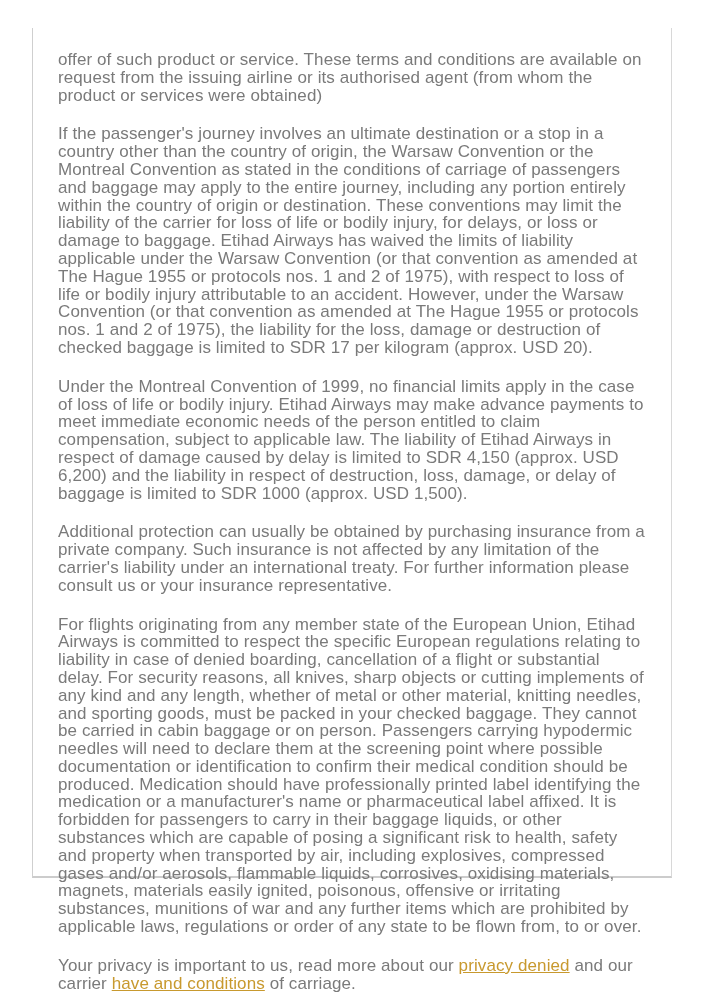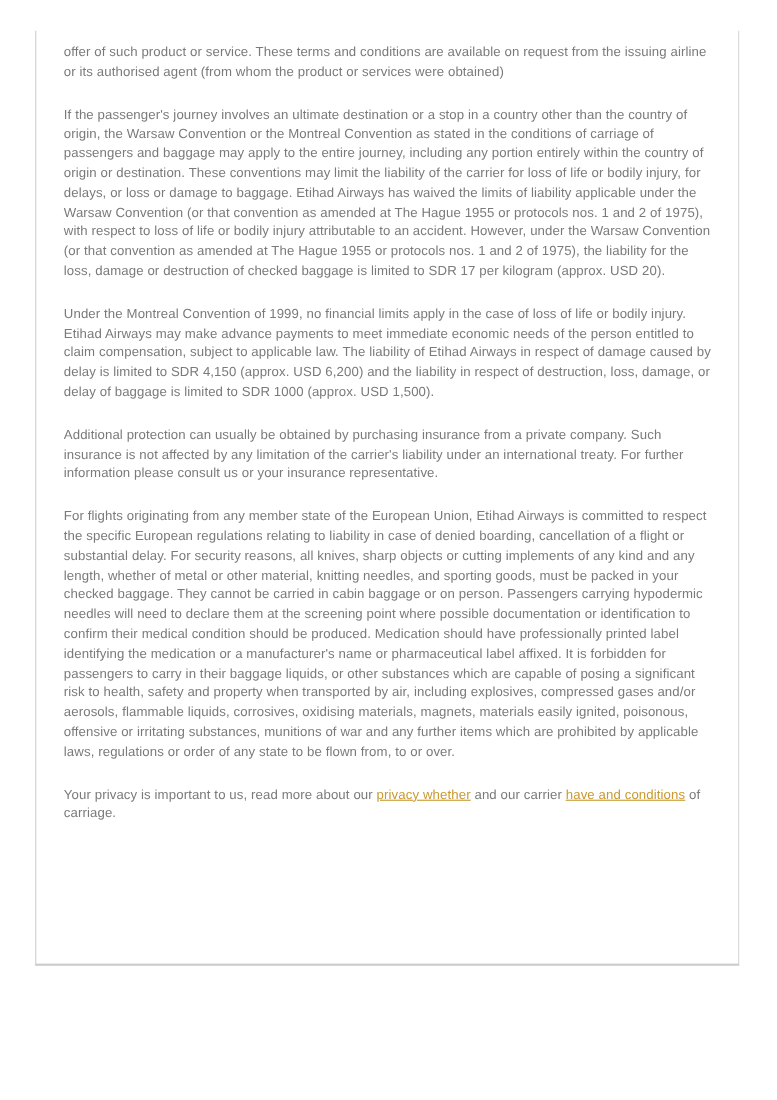--- a/index.html
+++ b/index.html
@@ -21,22 +21,22 @@
     background: #ffffff;
     border-left: 1px solid #cfcfcf;
     border-right: 1px solid #d8d8d8;
     border-bottom: 2px solid #cccccc;
     border-top: none;
   }
   .content {
     padding: 7px 24px 0 25px;
   }
   .content p {
-    margin: 4px 0 21px 0;
-    font-size: 12px;
+    margin: 16px 0 21px 0;
+    font-size: 17px;
     line-height: 17.8px;
     color: #7a7a7a;
     letter-spacing: 0.1px;
   }
   a.gold-link {
     color: #c8992e;
     text-decoration: underline;
     cursor: pointer;
   }
   a.blue-link {
@@ -61,17 +61,17 @@
 
     <p>If the passenger's journey involves an ultimate destination or a stop in a country other than the country of origin, the Warsaw Convention or the Montreal Convention as stated in the conditions of carriage of passengers and baggage may apply to the entire journey, including any portion entirely within the country of origin or destination. These conventions may limit the liability of the carrier for loss of life or bodily injury, for delays, or loss or damage to baggage. Etihad Airways has waived the limits of liability applicable under the Warsaw Convention (or that convention as amended at The Hague 1955 or protocols nos. 1 and 2 of 1975), with respect to loss of life or bodily injury attributable to an accident. However, under the Warsaw Convention (or that convention as amended at The Hague 1955 or protocols nos. 1 and 2 of 1975), the liability for the loss, damage or destruction of checked baggage is limited to SDR 17 per kilogram (approx. USD 20).</p>
 
     <p>Under the Montreal Convention of 1999, no financial limits apply in the case of loss of life or bodily injury. Etihad Airways may make advance payments to meet immediate economic needs of the person entitled to claim compensation, subject to applicable law. The liability of Etihad Airways in respect of damage caused by delay is limited to SDR 4,150 (approx. USD 6,200) and the liability in respect of destruction, loss, damage, or delay of baggage is limited to SDR 1000 (approx. USD 1,500).</p>
 
     <p>Additional protection can usually be obtained by purchasing insurance from a private company. Such insurance is not affected by any limitation of the carrier's liability under an international treaty. For further information please consult us or your insurance representative.</p>
 
     <p>For flights originating from any member state of the European Union, Etihad Airways is committed to respect the specific European regulations relating to liability in case of denied boarding, cancellation of a flight or substantial delay. For security reasons, all knives, sharp objects or cutting implements of any kind and any length, whether of metal or other material, knitting needles, and sporting goods, must be packed in your checked baggage. They cannot be carried in cabin baggage or on person. Passengers carrying hypodermic needles will need to declare them at the screening point where possible documentation or identification to confirm their medical condition should be produced. Medication should have professionally printed label identifying the medication or a manufacturer's name or pharmaceutical label affixed. It is forbidden for passengers to carry in their baggage liquids, or other substances which are capable of posing a significant risk to health, safety and property when transported by air, including explosives, compressed gases and/or aerosols, flammable liquids, corrosives, oxidising materials, magnets, materials easily ignited, poisonous, offensive or irritating substances, munitions of war and any further items which are prohibited by applicable laws, regulations or order of any state to be flown from, to or over.</p>
 
 
-    <p><span>Your privacy is important to us, read more about our </span><a class="gold-link">privacy whether</a><span> and our carrier </span><a class="gold-link">have and conditions</a><span> of carriage.</span></p>
+    <p><span>Your privacy is important to us, read more about our </span><a class="gold-link">privacy denied</a><span> and our carrier </span><a class="gold-link">have and conditions</a><span> of carriage.</span></p>
 
 
   </div>
 </div>
 
 </body></html>

